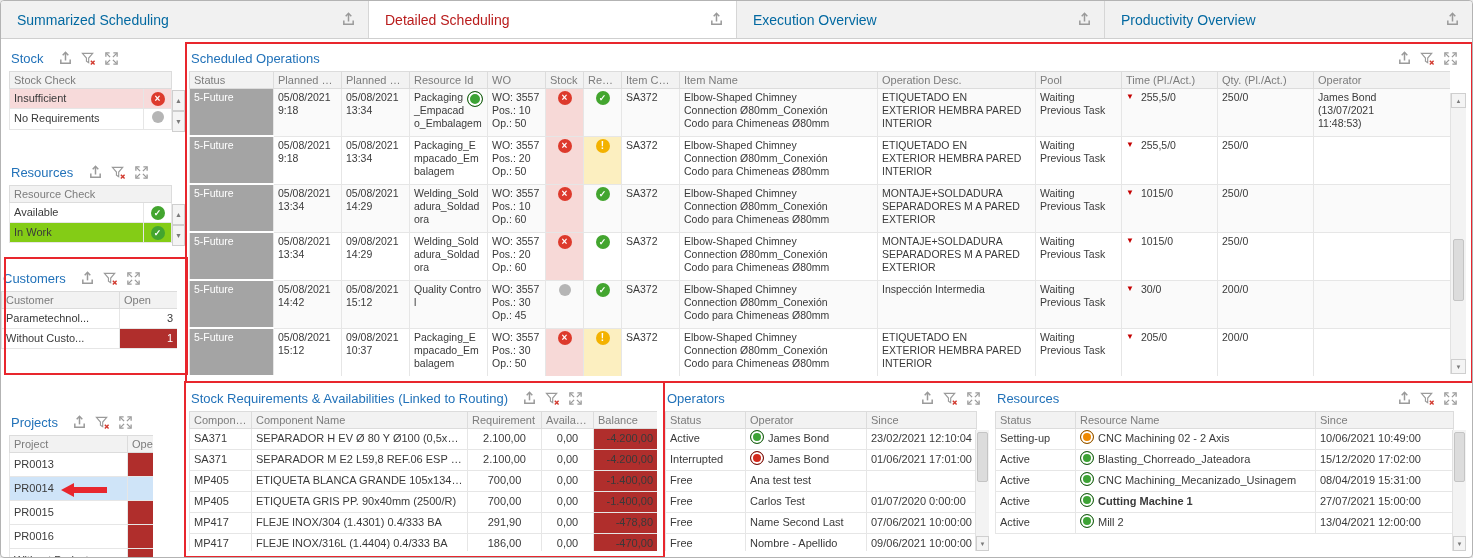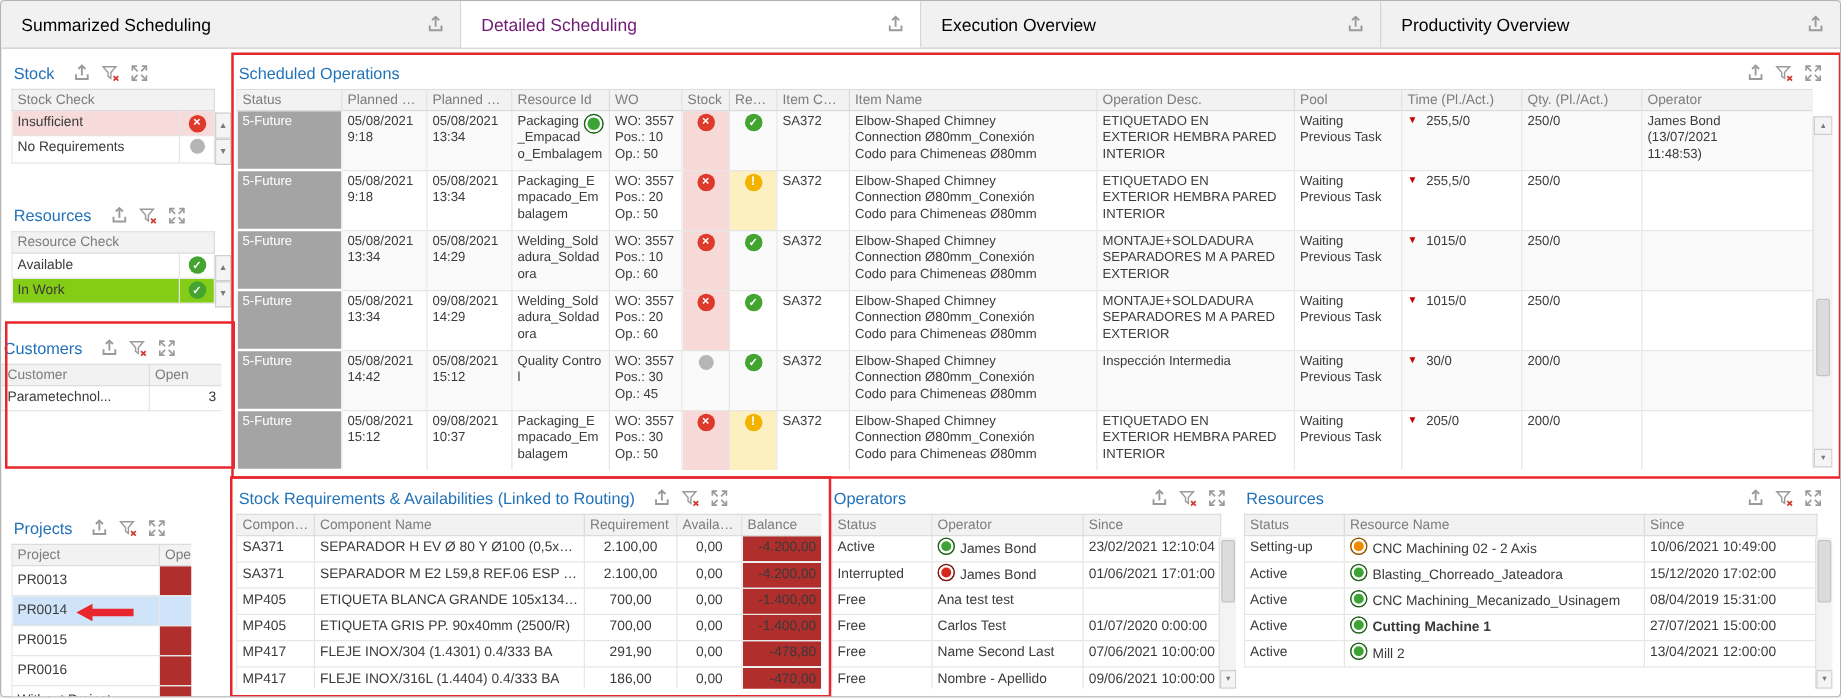--- a/index.html
+++ b/index.html
@@ -2,23 +2,23 @@
 <html><head>
 <meta charset="utf-8">
 <style>
   html,body{margin:0;padding:0;background:#e9e9e9;font-family:"Liberation Sans",sans-serif;}
   .app{position:relative;width:1473px;height:558px;background:#fff;border:1px solid #b3b3b3;
        border-radius:4px;box-sizing:border-box;overflow:hidden;}
 
   
   .tabbar{display:flex;height:37px;background:#f1f1f1;border-bottom:1px solid #cfcfcf;}
   .tab{flex:1;display:flex;align-items:center;justify-content:space-between;
-       padding:0 12px 0 16px;border-right:1px solid #d6d6d6;color:#000000;cursor:default;}
+       padding:0 12px 0 16px;border-right:1px solid #d6d6d6;color:#0369a1;cursor:default;}
   .tab:last-child{border-right:none;}
-  .tab.active{background:#fff;color:#701a75;}
+  .tab.active{background:#fff;color:#b91c1c;}
   .tab-label{font-size:14px;white-space:nowrap;overflow:hidden;text-overflow:ellipsis;}
 
   
   .panel{position:absolute;background:#fff;box-sizing:border-box;overflow:hidden;}
   .panel-title{display:flex;align-items:center;height:26px;padding:0 2px;}
   .panel-title-text{font-size:13px;color:#2272b9;white-space:nowrap;}
   .toolbar{display:inline-flex;gap:7px;align-items:center;}
   .toolbar.near{margin-left:14px;}
   .toolbar.far{margin-left:auto;margin-right:6px;}
   .icon-btn{width:16px;height:16px;display:inline-flex;align-items:center;justify-content:center;cursor:pointer;}
@@ -299,20 +299,24 @@
         <th>Open</th>
       </tr>
         </thead>
       <tbody>
 
           <tr>
             <td class="ellip">Parametechnol...</td>
             <td class="c-open num-plain">3</td>
           </tr>
 
+          <tr>
+            <td class="ellip">Without Custo...</td>
+            <td class="c-open cell-red">1</td>
+          </tr>
         </tbody>
     </table>
   </div>
 
   <div class="panel" style="left:8px;top:408px;width:144px;height:166px;">
     <div class="panel-title">
       <span class="panel-title-text">Projects</span>
       <span class="toolbar near">
         <span class="icon-btn">
             <svg width="15" height="15" viewBox="0 0 16 16">

